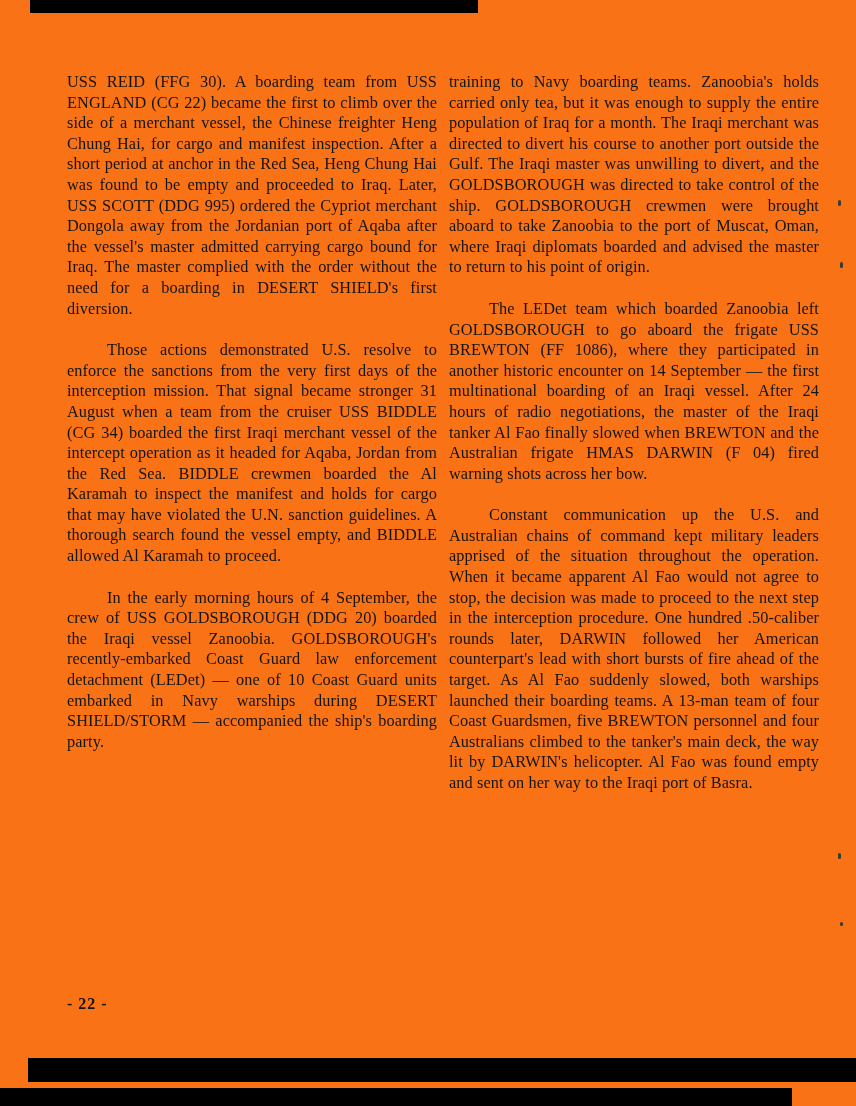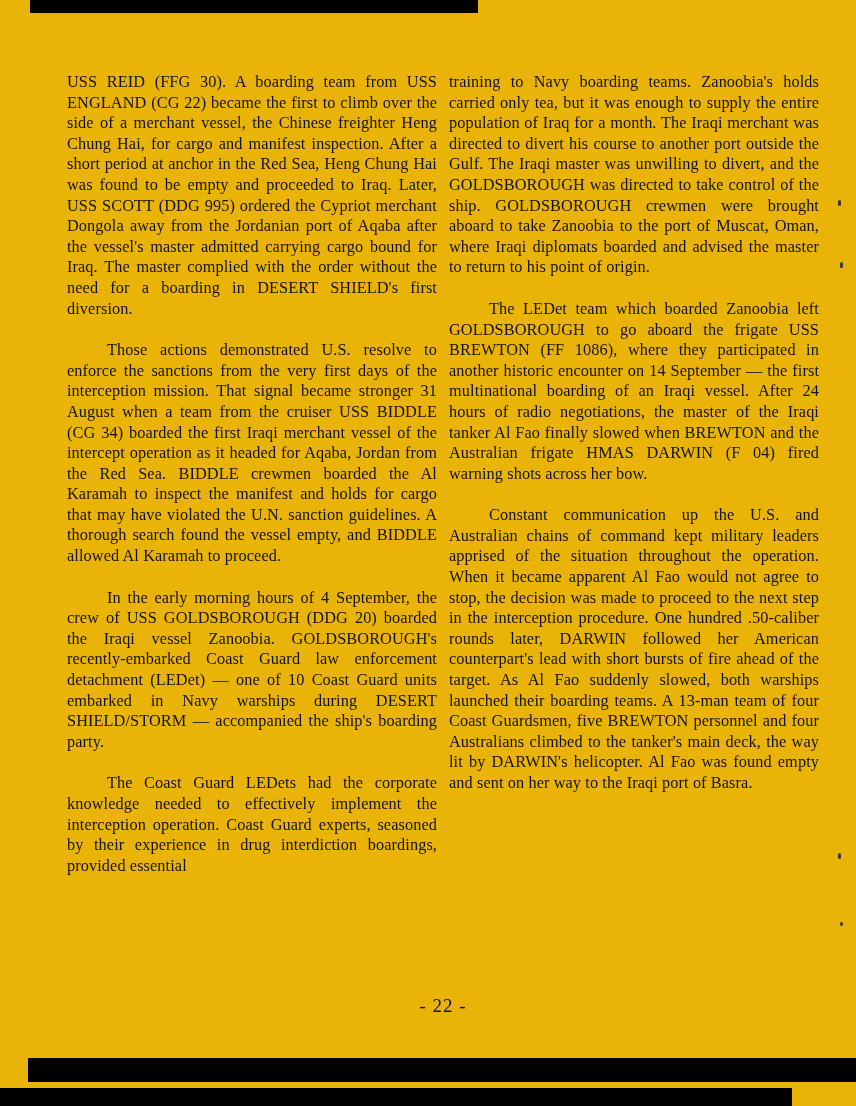--- a/index.html
+++ b/index.html
@@ -4,21 +4,21 @@
 <style>
   html, body {
     margin: 0;
     padding: 0;
     background: #ffffff;
   }
   .page {
     position: relative;
     width: 856px;
     height: 1106px;
-    background: #eab308;
+    background: #f97316;
     font-family: "Liberation Serif", serif;
     color: #141414;
     overflow: hidden;
   }
   .scan-bar {
     position: absolute;
     background: #000000;
   }
   .bar-top {
     top: 0;
@@ -57,23 +57,23 @@
     margin: 0 0 21px 0;
   }
   .para.indent {
     text-indent: 40px;
   }
   .page-number {
     position: absolute;
     top: 995px;
     left: 67px;
     width: 752px;
-    text-align: center;
-    font-size: 19px;
+    font-size: 16px;
     letter-spacing: 1px;
+    font-weight: bold;
   }
   .speck {
     position: absolute;
     width: 3px;
     height: 6px;
     background: #3a3a3a;
     border-radius: 2px;
   }
   .speck-1 { top: 200px; left: 838px; }
   .speck-2 { top: 262px; left: 840px; }
@@ -85,21 +85,20 @@
 
 <div class="page">
 
   <div class="scan-bar bar-top"></div>
 
   <div class="columns">
     <div class="column">
       <p class="para">USS REID (FFG 30).  A boarding team from USS ENGLAND (CG 22) became the first to climb over the side of a merchant vessel, the Chinese freighter Heng Chung Hai, for cargo and manifest inspection.  After a short period at anchor in the Red Sea, Heng Chung Hai was found to be empty and proceeded to Iraq.  Later, USS SCOTT (DDG 995) ordered the Cypriot merchant Dongola away from the Jordanian port of Aqaba after the vessel's master admitted carrying cargo bound for Iraq.  The master complied with the order without the need for a boarding in DESERT SHIELD's first diversion.</p>
       <p class="para indent">Those actions demonstrated U.S. resolve to enforce the sanctions from the very first days of the interception mission.  That signal became stronger 31 August when a team from the cruiser USS BIDDLE (CG 34) boarded the first Iraqi merchant vessel of the intercept operation as it headed for Aqaba, Jordan from the Red Sea.  BIDDLE crewmen boarded the Al Karamah to inspect the manifest and holds for cargo that may have violated the U.N. sanction guidelines.  A thorough search found the vessel empty, and BIDDLE allowed Al Karamah to proceed.</p>
       <p class="para indent">In the early morning hours of 4 September, the crew of USS GOLDSBOROUGH (DDG 20) boarded the Iraqi vessel Zanoobia. GOLDSBOROUGH's recently-embarked Coast Guard law enforcement detachment (LEDet) — one of 10 Coast Guard units embarked in Navy warships during DESERT SHIELD/STORM — accompanied the ship's boarding party.</p>
-      <p class="para indent">The Coast Guard LEDets had the corporate knowledge needed to effectively implement the interception operation.  Coast Guard experts, seasoned by their experience in drug interdiction boardings, provided essential</p>
     </div>
     <div class="column">
       <p class="para">training to Navy boarding teams.  Zanoobia's holds carried only tea, but it was enough to supply the entire population of Iraq for a month. The Iraqi merchant was directed to divert his course to another port outside the Gulf.  The Iraqi master was unwilling to divert, and the GOLDSBOROUGH was directed to take control of the ship.  GOLDSBOROUGH crewmen were brought aboard to take Zanoobia to the port of Muscat, Oman, where Iraqi diplomats boarded and advised the master to return to his point of origin.</p>
       <p class="para indent">The LEDet team which boarded Zanoobia left GOLDSBOROUGH to go aboard the frigate USS BREWTON (FF 1086), where they participated in another historic encounter on 14 September — the first multinational boarding of an Iraqi vessel.  After 24 hours of radio negotiations, the master of the Iraqi tanker Al Fao finally slowed when BREWTON and the Australian frigate HMAS DARWIN (F 04) fired warning shots across her bow.</p>
       <p class="para indent">Constant communication up the U.S. and Australian chains of command kept military leaders apprised of the situation throughout the operation.  When it became apparent Al Fao would not agree to stop, the decision was made to proceed to the next step in the interception procedure. One hundred .50-caliber rounds later, DARWIN followed her American counterpart's lead with short bursts of fire ahead of the target.  As Al Fao suddenly slowed, both warships launched their boarding teams.  A 13-man team of four Coast Guardsmen, five BREWTON personnel and four Australians climbed to the tanker's main deck, the way lit by DARWIN's helicopter.  Al Fao was found empty and sent on her way to the Iraqi port of Basra.</p>
     </div>
   </div>
 
   <div class="page-number">- 22 -</div>
 

